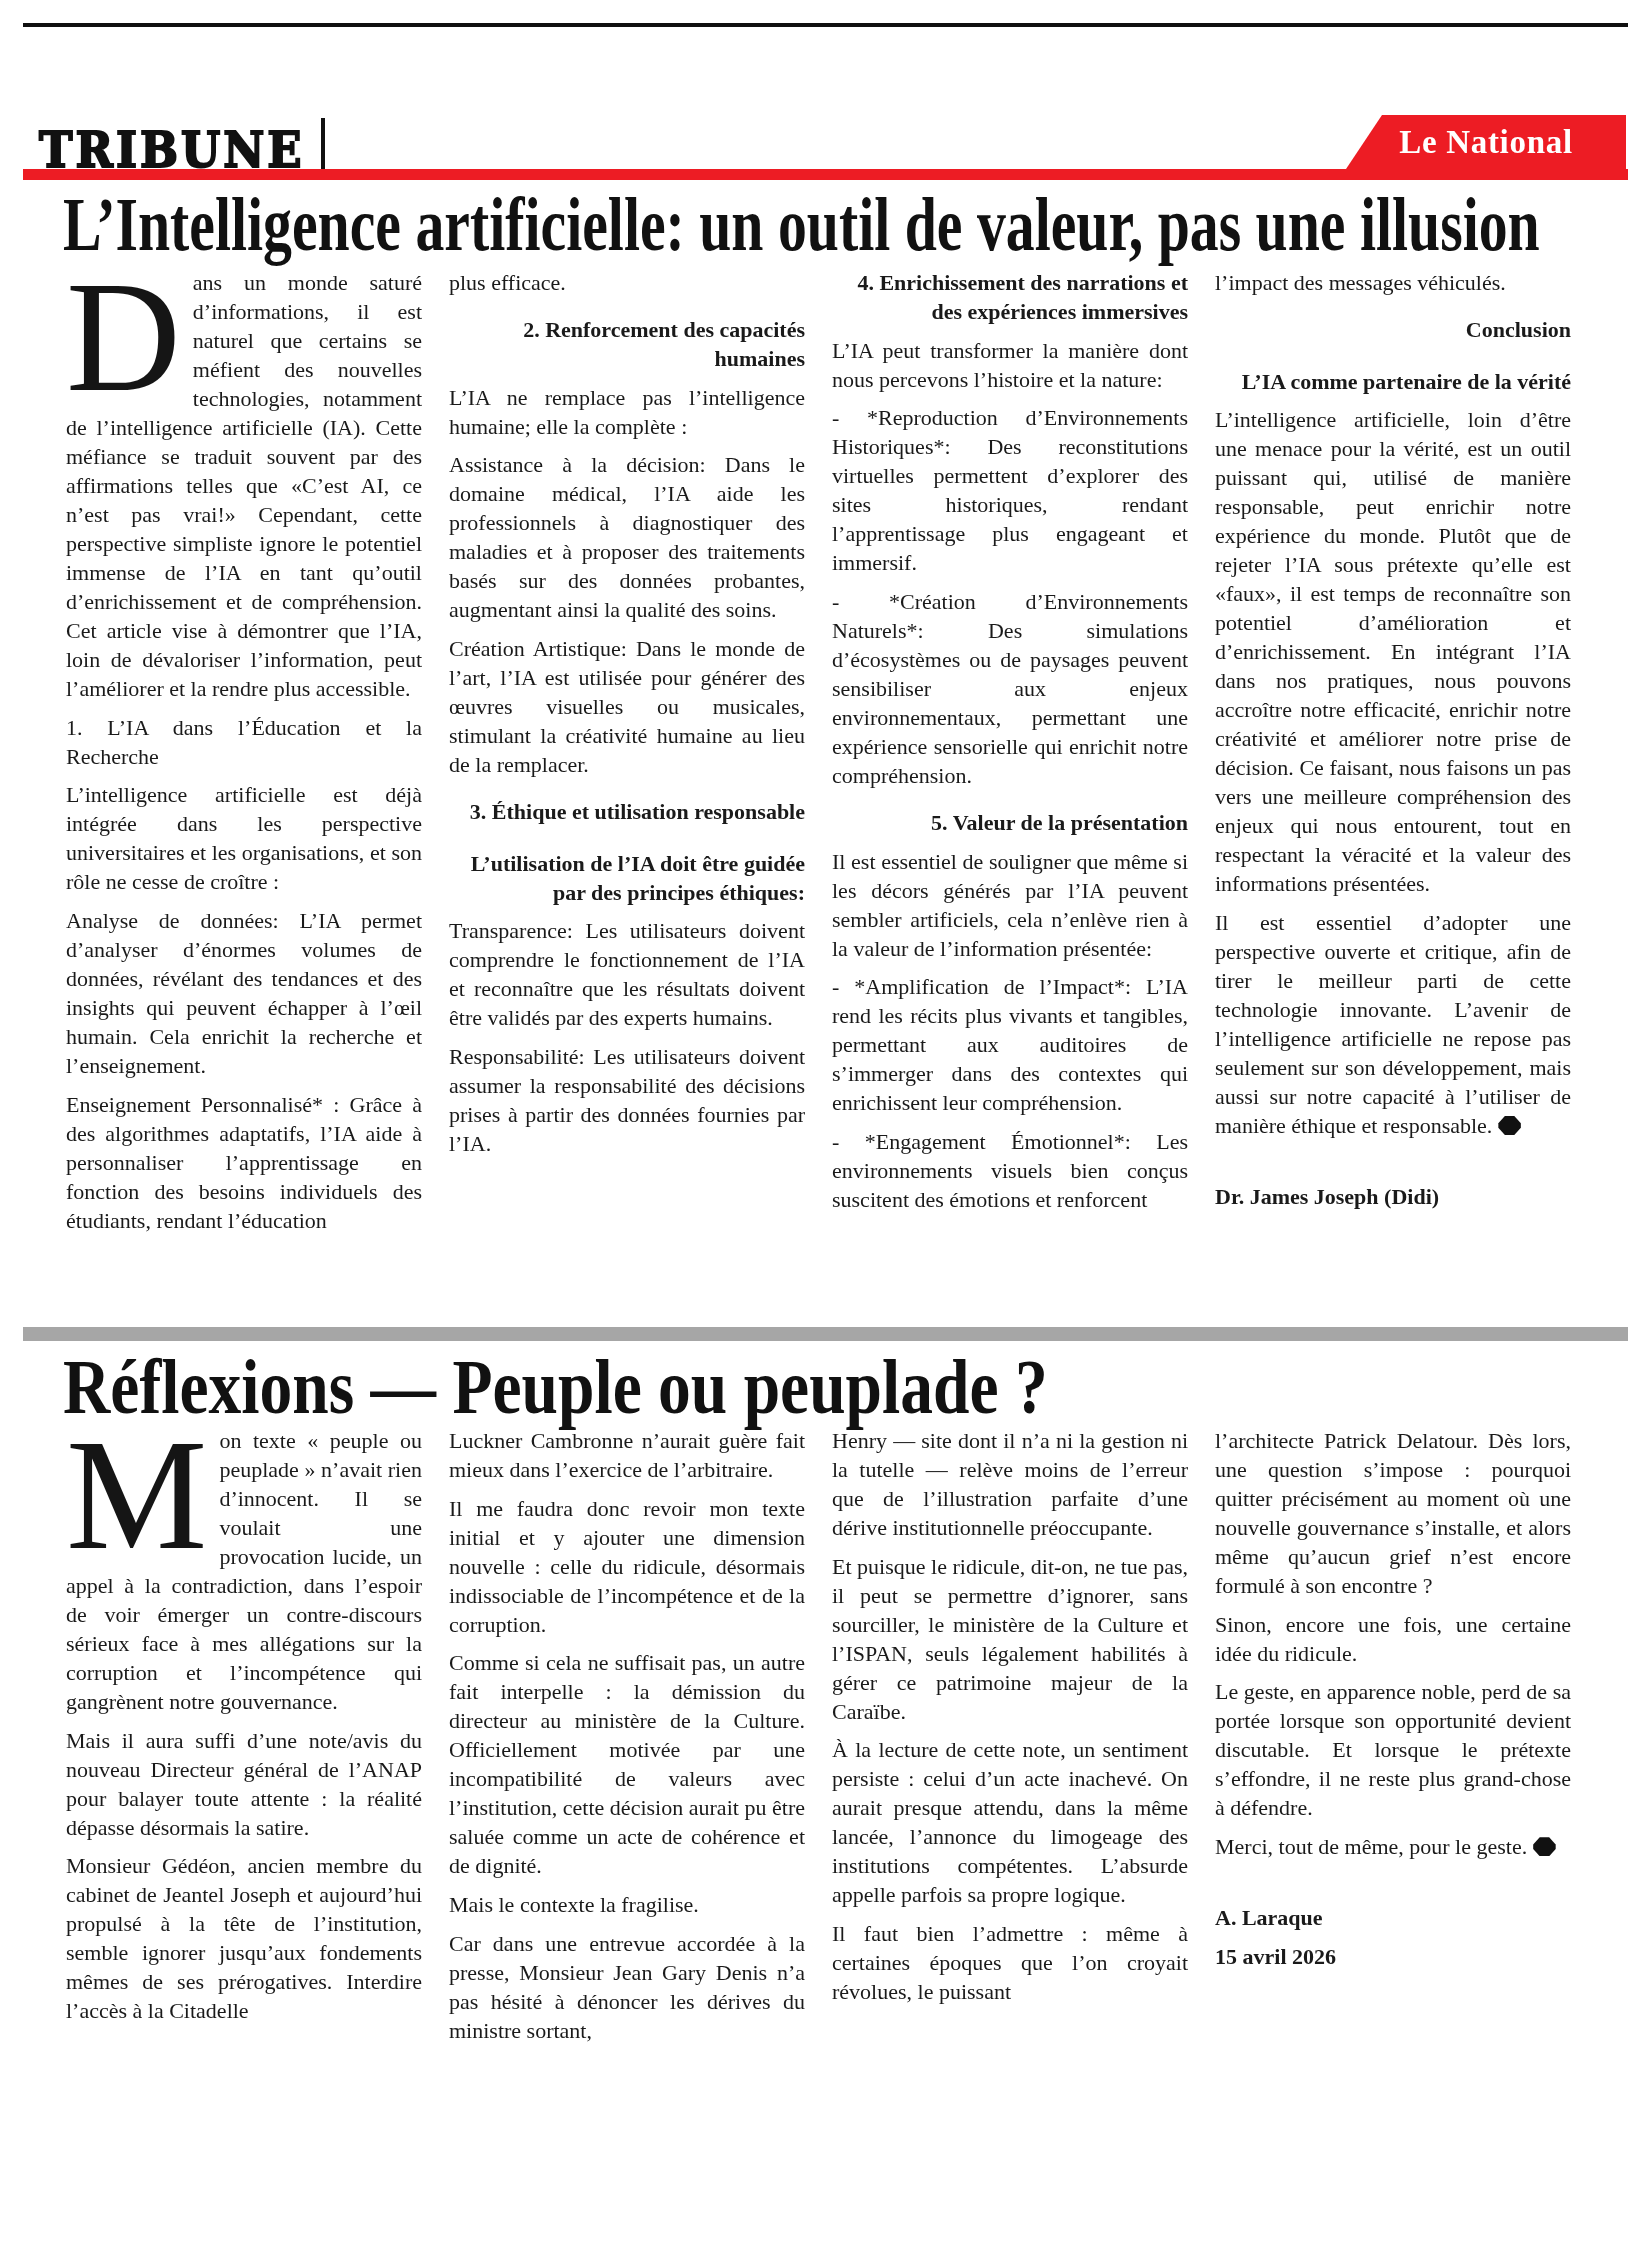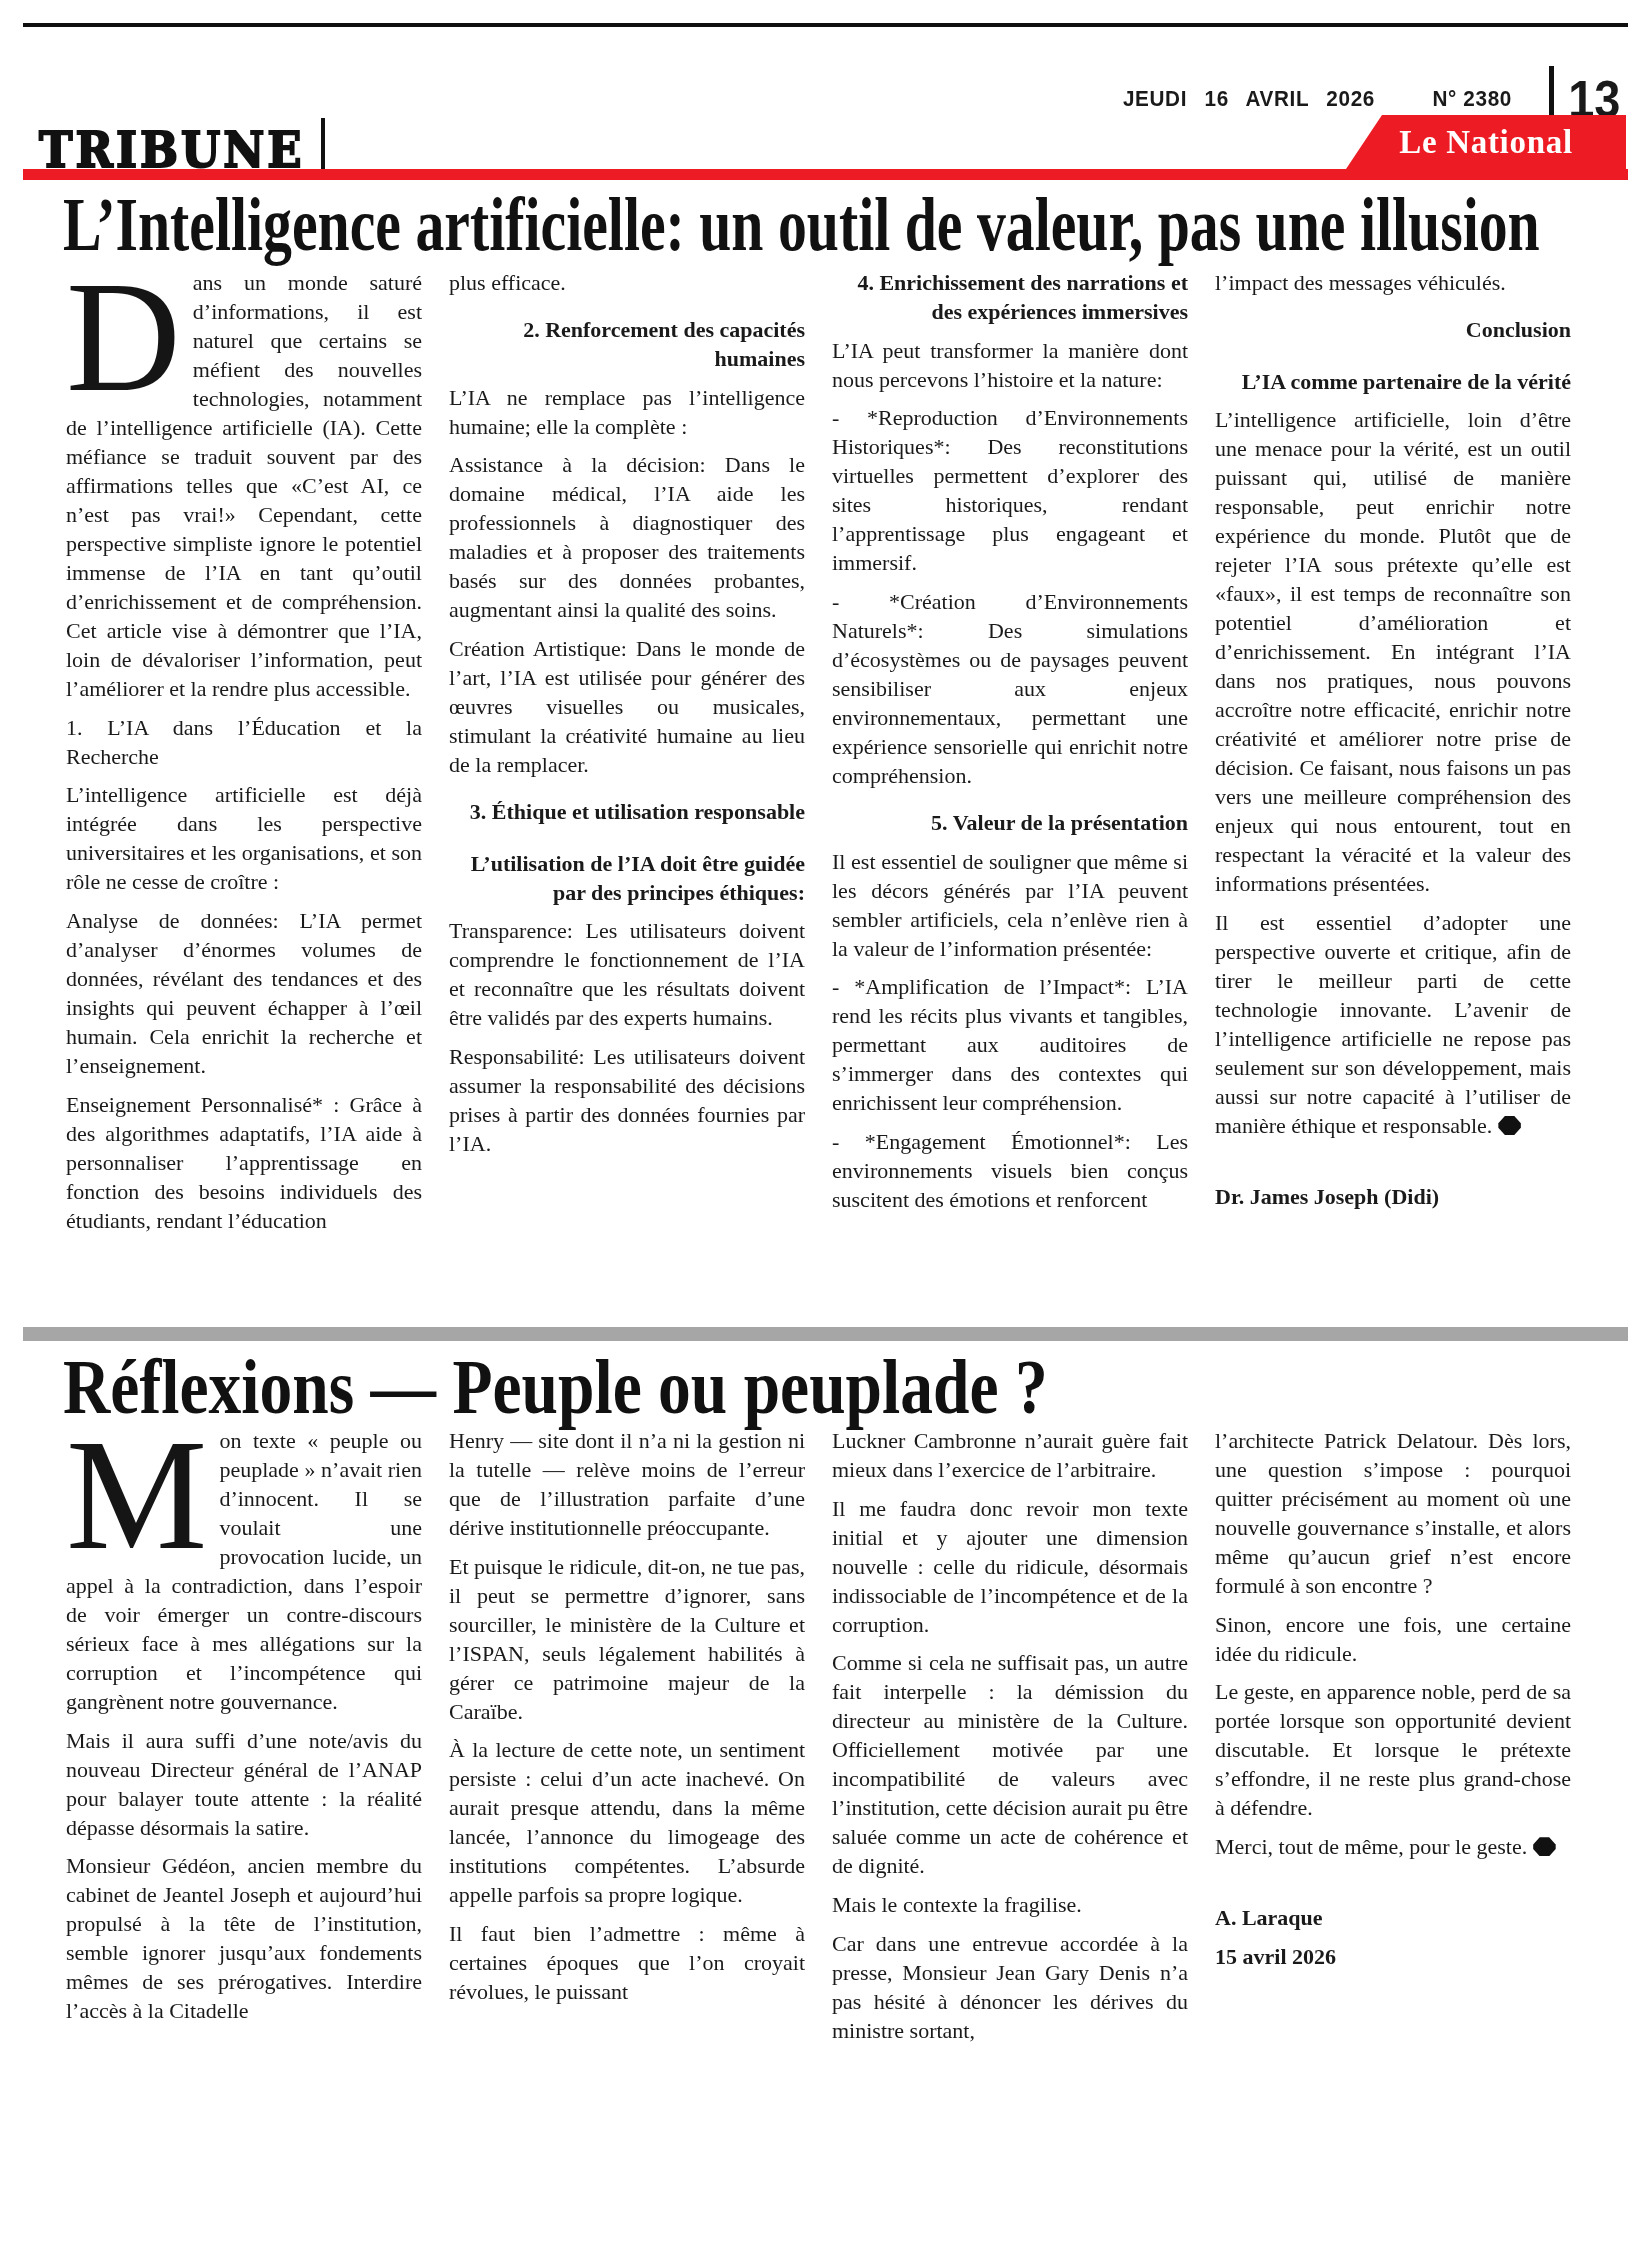--- a/index.html
+++ b/index.html
@@ -66,26 +66,20 @@
     clip-path:polygon(29% 0,71% 0,100% 38%,100% 62%,71% 100%,29% 100%,0 62%,0 38%);
   }
   .gray-bar{position:absolute; left:22.5px; right:22.5px; top:1327px; height:14.2px; background:var(--divider-gray,#a6a6a6);}
 </style>
 </head>
 <body>
 
 <div class="page">
   <div class="top-rule"></div>
 
-  <div class="header-meta">
-    <span class="date">JEUDI 16 AVRIL 2026</span>
-    <span class="issue">N° 2380</span>
-    <span class="pagebar"></span>
-    <span class="pagenum">13</span>
-  </div>
 
   <div class="section-row">
     <span class="tribune">TRIBUNE</span>
     <span class="section-vbar"></span>
   </div>
 
   <div class="brand-box">
     <span class="brand">Le National</span>
   </div>
   <div class="red-band"></div>
@@ -135,31 +129,31 @@
 
   <h1 class="headline h2a">Réflexions — Peuple ou peuplade ?</h1>
 
   <div class="body-area area2">
     <div class="col">
         <p class="blk drop"><span class="dropcap">M</span>on texte « peuple ou peuplade » n’avait rien d’innocent. Il se voulait une provocation lucide, un appel à la contradiction, dans l’espoir de voir émerger un contre-discours sérieux face à mes allégations sur la corruption et l’incompétence qui gangrènent notre gouvernance.</p>
         <p class="blk p">Mais il aura suffi d’une note/avis du nouveau Directeur général de l’ANAP pour balayer toute attente : la réalité dépasse désormais la satire.</p>
         <p class="blk p">Monsieur Gédéon, ancien membre du cabinet de Jeantel Joseph et aujourd’hui propulsé à la tête de l’institution, semble ignorer jusqu’aux fondements mêmes de ses prérogatives. Interdire l’accès à la Citadelle</p>
       </div>
     <div class="col">
-        <p class="blk p">Henry — site dont il n’a ni la gestion ni la tutelle — relève moins de l’erreur que de l’illustration parfaite d’une dérive institutionnelle préoccupante.</p>
-        <p class="blk p">Et puisque le ridicule, dit-on, ne tue pas, il peut se permettre d’ignorer, sans sourciller, le ministère de la Culture et l’ISPAN, seuls légalement habilités à gérer ce patrimoine majeur de la Caraïbe.</p>
-        <p class="blk p">À la lecture de cette note, un sentiment persiste : celui d’un acte inachevé. On aurait presque attendu, dans la même lancée, l’annonce du limogeage des institutions compétentes. L’absurde appelle parfois sa propre logique.</p>
-        <p class="blk p">Il faut bien l’admettre : même à certaines époques que l’on croyait révolues, le puissant</p>
-      </div>
-    <div class="col">
         <p class="blk p">Luckner Cambronne n’aurait guère fait mieux dans l’exercice de l’arbitraire.</p>
         <p class="blk p">Il me faudra donc revoir mon texte initial et y ajouter une dimension nouvelle : celle du ridicule, désormais indissociable de l’incompétence et de la corruption.</p>
         <p class="blk p">Comme si cela ne suffisait pas, un autre fait interpelle : la démission du directeur au ministère de la Culture. Officiellement motivée par une incompatibilité de valeurs avec l’institution, cette décision aurait pu être saluée comme un acte de cohérence et de dignité.</p>
         <p class="blk p">Mais le contexte la fragilise.</p>
         <p class="blk p">Car dans une entrevue accordée à la presse, Monsieur Jean Gary Denis n’a pas hésité à dénoncer les dérives du ministre sortant,</p>
+      </div>
+    <div class="col">
+        <p class="blk p">Henry — site dont il n’a ni la gestion ni la tutelle — relève moins de l’erreur que de l’illustration parfaite d’une dérive institutionnelle préoccupante.</p>
+        <p class="blk p">Et puisque le ridicule, dit-on, ne tue pas, il peut se permettre d’ignorer, sans sourciller, le ministère de la Culture et l’ISPAN, seuls légalement habilités à gérer ce patrimoine majeur de la Caraïbe.</p>
+        <p class="blk p">À la lecture de cette note, un sentiment persiste : celui d’un acte inachevé. On aurait presque attendu, dans la même lancée, l’annonce du limogeage des institutions compétentes. L’absurde appelle parfois sa propre logique.</p>
+        <p class="blk p">Il faut bien l’admettre : même à certaines époques que l’on croyait révolues, le puissant</p>
       </div>
     <div class="col">
         <p class="blk p">l’architecte Patrick Delatour. Dès lors, une question s’impose : pourquoi quitter précisément au moment où une nouvelle gouvernance s’installe, et alors même qu’aucun grief n’est encore formulé à son encontre ?</p>
         <p class="blk p">Sinon, encore une fois, une certaine idée du ridicule.</p>
         <p class="blk p">Le geste, en apparence noble, perd de sa portée lorsque son opportunité devient discutable. Et lorsque le prétexte s’effondre, il ne reste plus grand-chose à défendre.</p>
         <p class="blk p">Merci, tout de même, pour le geste.<span class="endmark"></span></p>
         <p class="blk sig">A. Laraque</p>
         <p class="blk sig">15 avril 2026</p>
       </div>
   </div>

